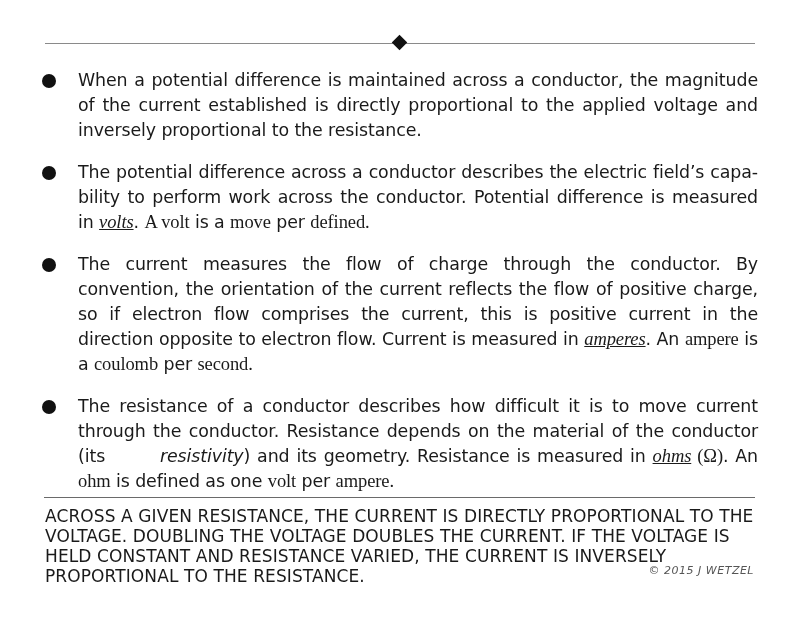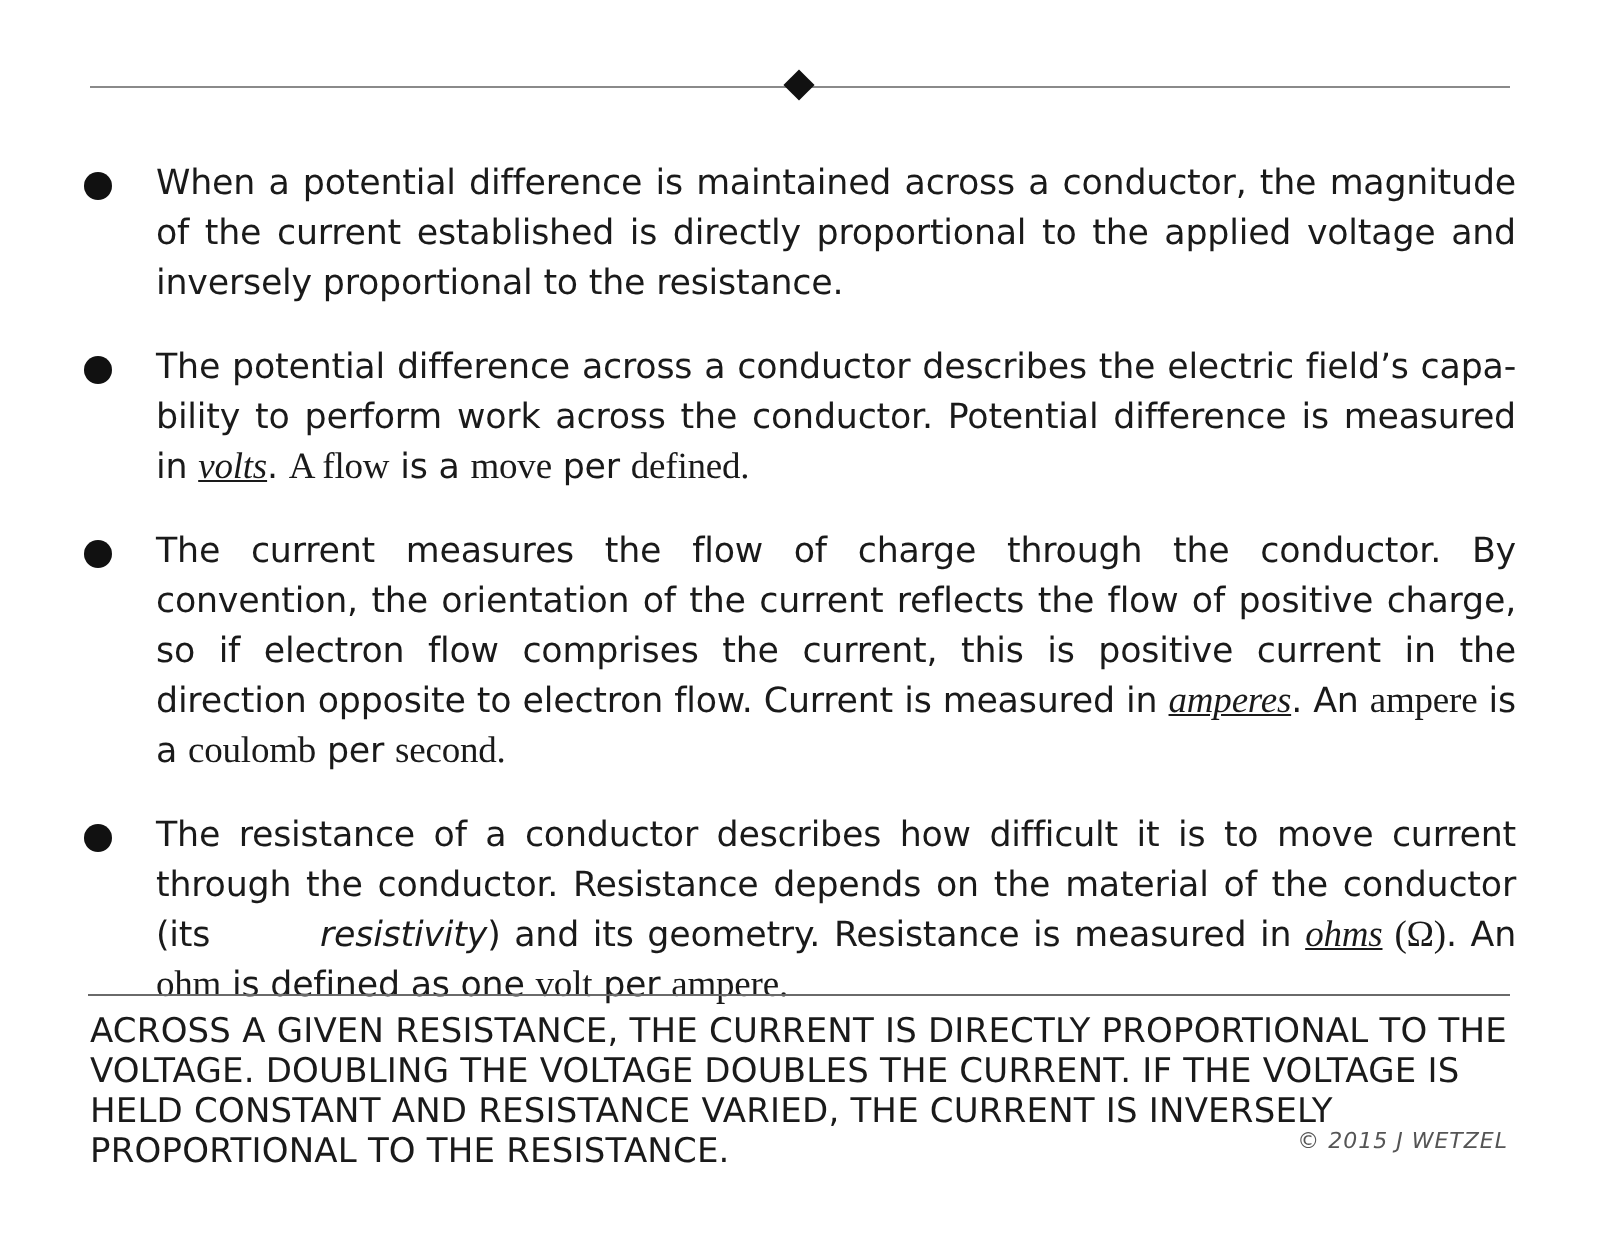--- a/index.html
+++ b/index.html
@@ -2,21 +2,21 @@
 <html><head>
   <meta charset="utf-8">
   <style>
     html, body { margin: 0; padding: 0; background: #ffffff; }
     body { width: 800px; height: 617px; position: relative; overflow: hidden;
            font-family: "DejaVu Sans", sans-serif; color: #1a1a1a; }
     .rule { position: absolute; height: 0; border-top: 1.5px solid #8a8a8a; }
     .top-rule { left: 45px; width: 710px; top: 43px; }
     .diamond { position: absolute; left: 394px; top: 37px; width: 11px; height: 11px;
                background: #111; transform: rotate(45deg); }
-    .bullets { position: absolute; left: 42px; top: 80px; width: 716px; }
+    .bullets { position: absolute; left: 42px; top: 68px; width: 716px; }
     .item { position: relative; padding-left: 36px; margin-bottom: 17px; }
     .dot { position: absolute; left: 0; top: 6px; width: 14px; height: 14px;
            border-radius: 50%; background: #111; }
     .text { font-size: 17.4px; line-height: 25px; letter-spacing: -0.1px; text-align: justify; }
     .text .serif { font-family: "Liberation Serif", serif; font-size: 18.5px; }
     .text .it { font-style: italic; text-decoration: underline; }
     .text .sit { font-family: "DejaVu Sans", sans-serif; font-style: italic; margin-left: 48px; }
     .bottom-rule { left: 44px; width: 711px; top: 497px; border-top-color: #6a6a6a; }
     .summary { position: absolute; left: 45px; top: 506px; width: 712px;
                font-size: 17px; line-height: 20px; letter-spacing: 0.1px; color: #1a1a1a; }
@@ -29,21 +29,21 @@
 <div class="rule top-rule"></div>
 <div class="diamond"></div>
 
 <div class="bullets">
   <div class="item">
     <span class="dot"></span>
     <div class="text"><span>When a potential difference is maintained across a conductor, the magnitude of the current established is directly proportional to the applied voltage and inversely proportional to the resistance.</span></div>
   </div>
   <div class="item">
     <span class="dot"></span>
-    <div class="text"><span>The potential difference across a conductor describes the electric field’s capa-bility to perform work across the conductor.  Potential difference is measured in </span><span class="serif it">volts</span><span>.  </span><span class="serif">A flow</span><span> is a </span><span class="serif">move</span><span> per </span><span class="serif">defined.</span></div>
+    <div class="text"><span>The potential difference across a conductor describes the electric field’s capa-bility to perform work across the conductor.  Potential difference is measured in </span><span class="serif it">volts</span><span>.  </span><span class="serif">A volt</span><span> is a </span><span class="serif">move</span><span> per </span><span class="serif">defined.</span></div>
   </div>
   <div class="item">
     <span class="dot"></span>
     <div class="text"><span>The current measures the flow of charge through the conductor.  By convention, the orientation of the current reflects the flow of positive charge, so if electron flow comprises the current, this is positive current in the direction opposite to electron flow.  Current is measured in </span><span class="serif it">amperes</span><span>.  An </span><span class="serif">ampere</span><span> is a </span><span class="serif">coulomb</span><span> per </span><span class="serif">second.</span></div>
   </div>
   <div class="item">
     <span class="dot"></span>
     <div class="text"><span>The resistance of a conductor describes how difficult it is to move current through the conductor.  Resistance depends on the material of the conductor (its </span><span class="sit">resistivity</span><span>) and its geometry.  Resistance is measured in </span><span class="serif it">ohms</span><span class="serif"> (Ω)</span><span>.  An </span><span class="serif">ohm</span><span> is defined as one </span><span class="serif">volt</span><span> per </span><span class="serif">ampere.</span></div>
   </div>
 </div>

